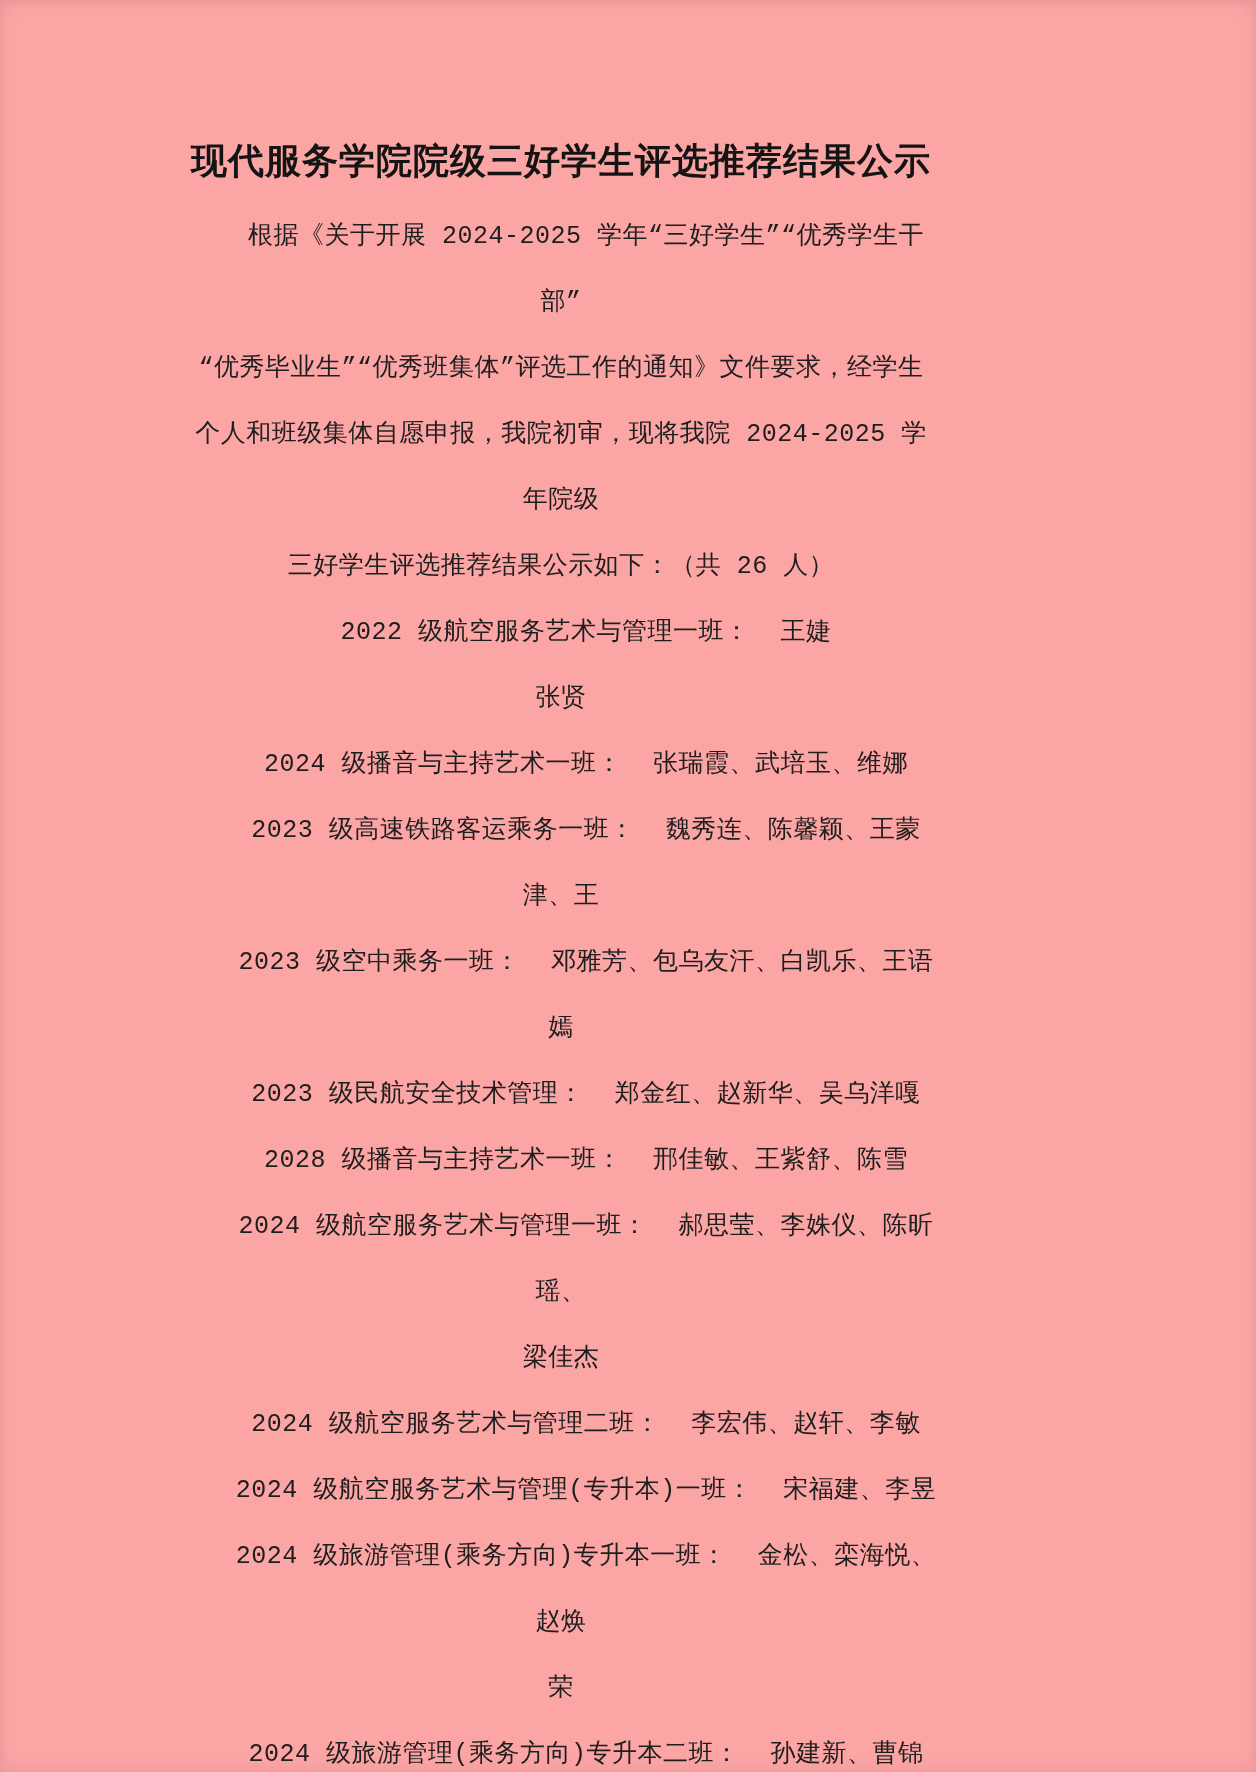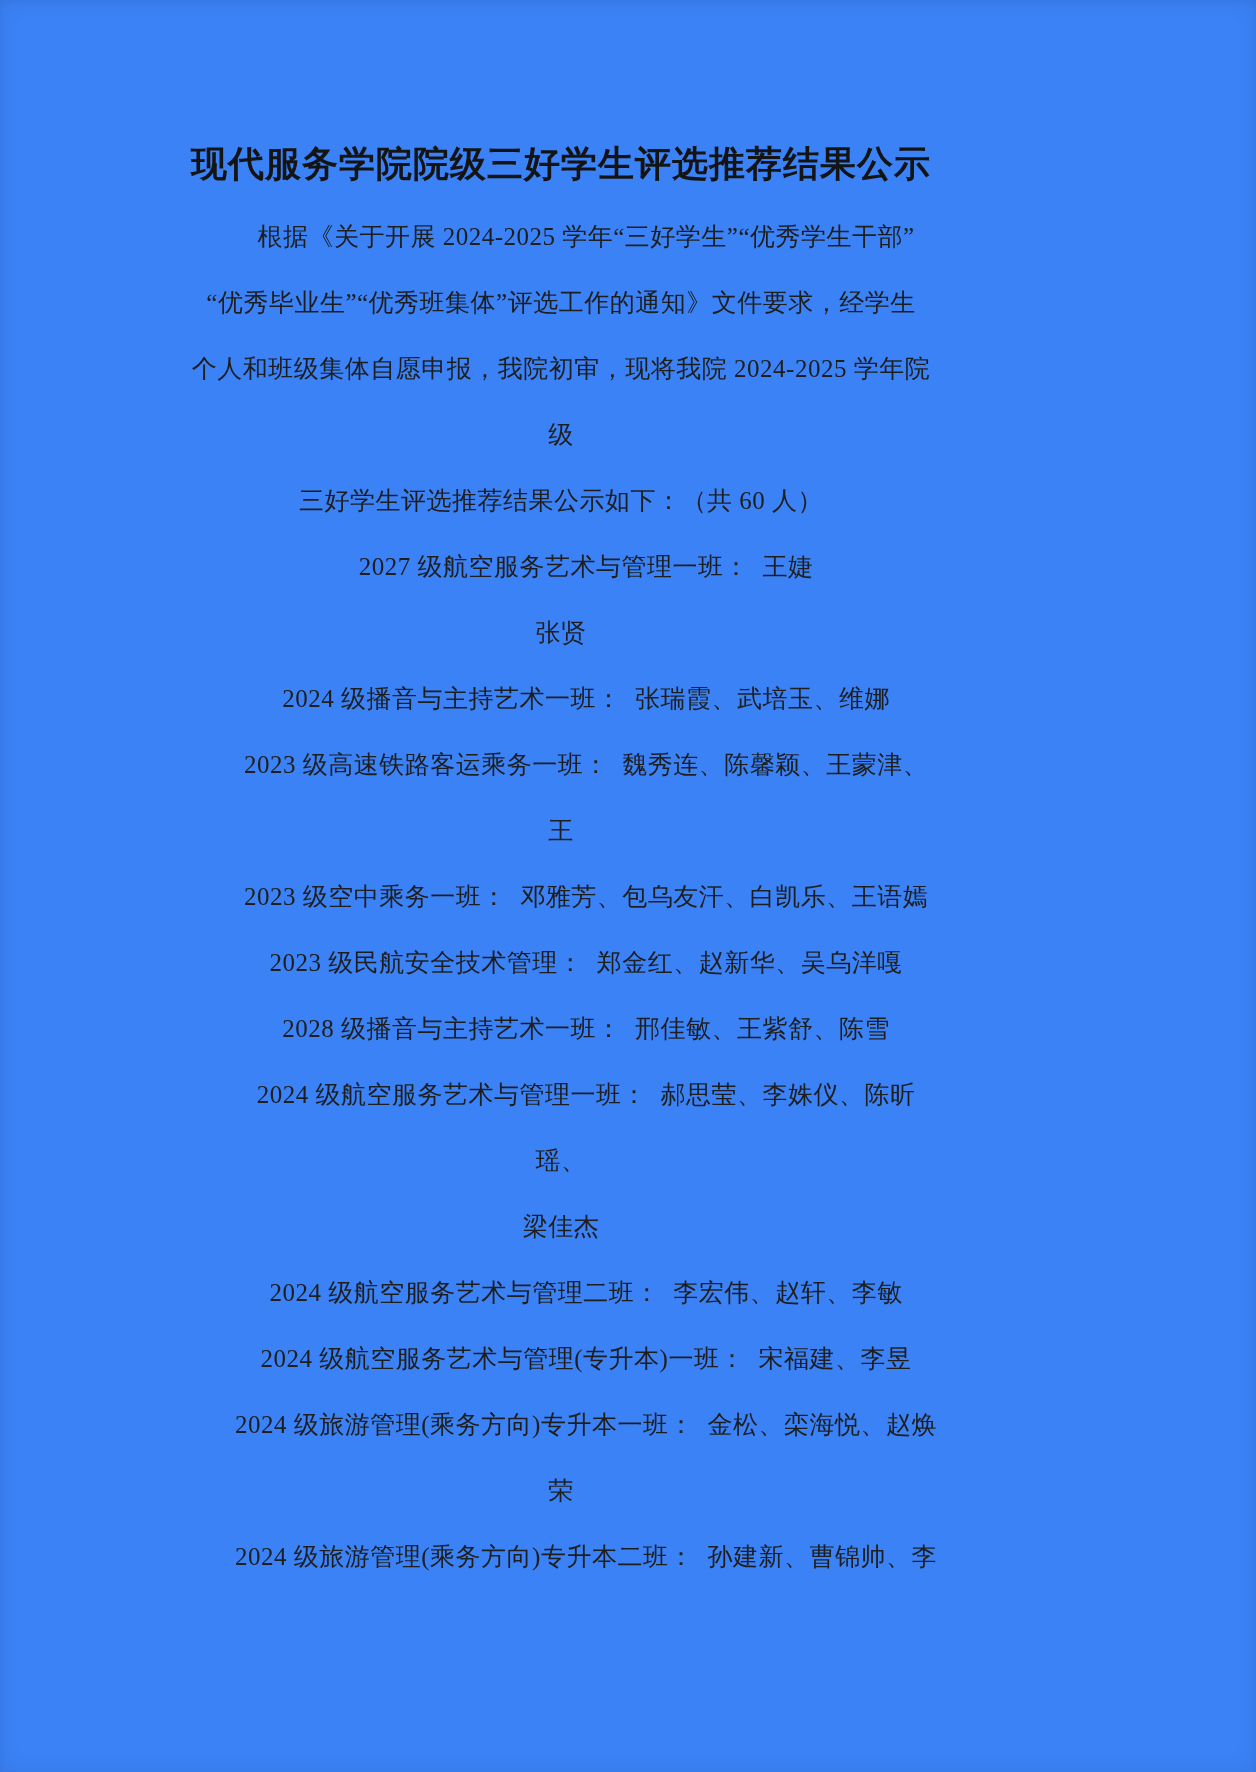--- a/index.html
+++ b/index.html
@@ -5,24 +5,24 @@
   html, body {
     margin: 0;
     padding: 0;
     background: #e9e9e9;
   }
   .page {
     position: relative;
     width: 1256px;
     height: 1772px;
     margin: 0 auto;
-    background: #3b82f6;
+    background: #fca5a5;
     box-shadow: inset 0 0 22px rgba(0,0,0,0.07), inset 0 2px 6px rgba(0,0,0,0.05);
     overflow: hidden;
-    font-family: Liberation Serif, serif;
+    font-family: Liberation Mono, monospace;
     color: #1e1e1e;
   }
   .content {
     position: absolute;
     left: 185px;
     top: 138px;
     width: 752px;
   }
   .doc-title {
     margin: 0 0 14px 0;
@@ -54,27 +54,27 @@
 
 <div class="page">
   <div class="content">
 
     <h1 class="doc-title">现代服务学院院级三好学生评选推荐结果公示</h1>
 
     <div class="para">
       <div class="line indent">根据《关于开展 2024-2025 学年“三好学生”“优秀学生干部”</div>
       <div class="line">“优秀毕业生”“优秀班集体”评选工作的通知》文件要求，经学生</div>
       <div class="line">个人和班级集体自愿申报，我院初审，现将我院 2024-2025 学年院级</div>
-      <div class="line">三好学生评选推荐结果公示如下：（共 60 人）</div>
+      <div class="line">三好学生评选推荐结果公示如下：（共 26 人）</div>
     </div>
 
     <div class="entries">
 
       <div class="entry">
-        <div class="line indent">2027 级航空服务艺术与管理一班：  王婕</div>
+        <div class="line indent">2022 级航空服务艺术与管理一班：  王婕</div>
       </div>
 
       <div class="entry">
         <div class="line">张贤</div>
       </div>
 
       <div class="entry">
         <div class="line indent">2024 级播音与主持艺术一班：  张瑞霞、武培玉、维娜</div>
       </div>
 

